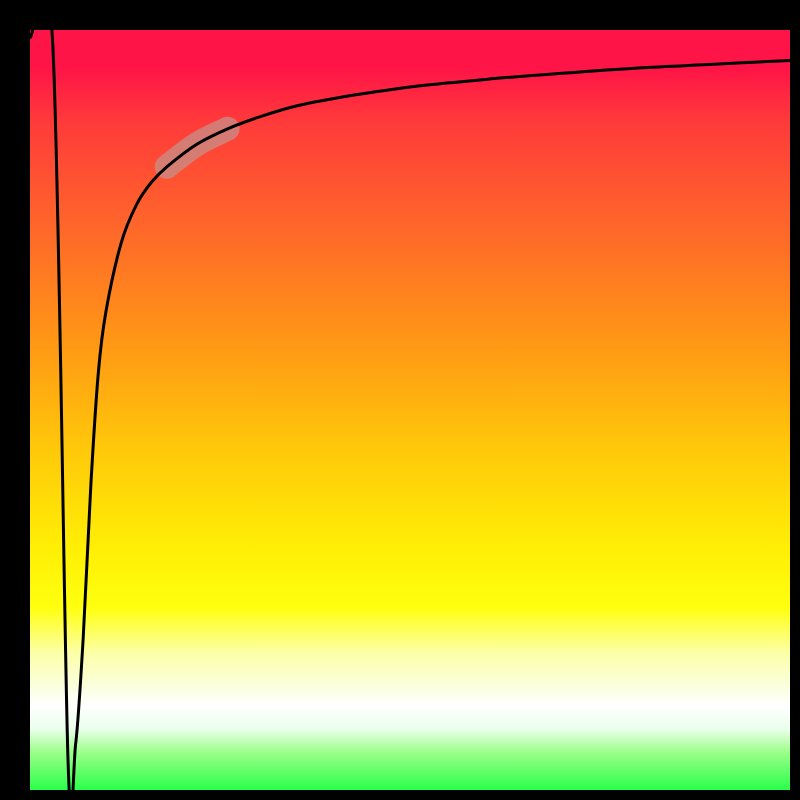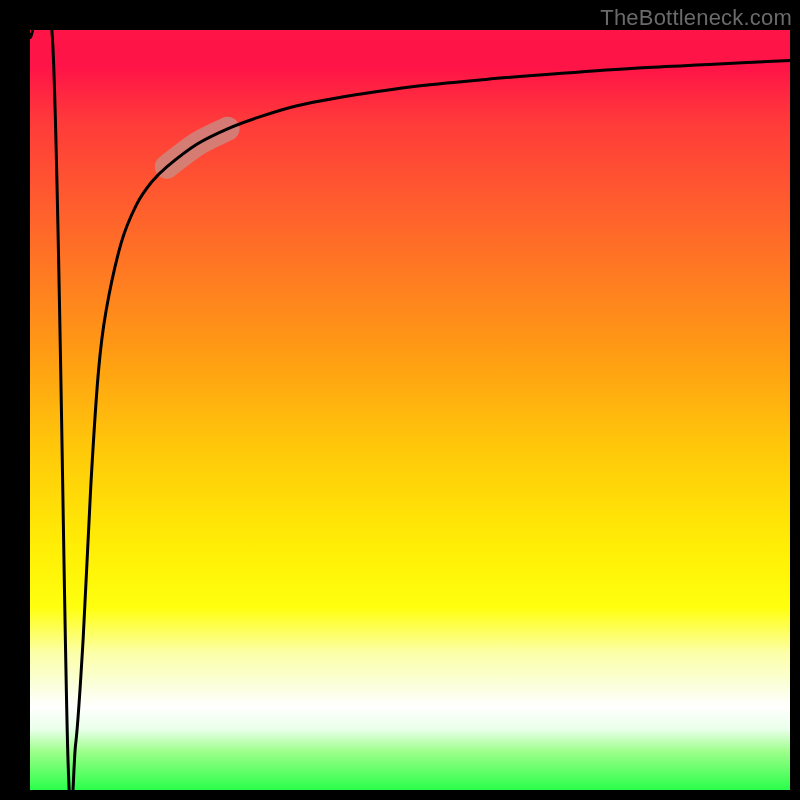--- a/index.html
+++ b/index.html
@@ -63,14 +63,13 @@
 </head>
 <body>
 
 <div class="stage">
   <div class="plot-area">
     <svg class="curve" viewBox="0 0 760 760">
       <path stroke="#c78f88" stroke-opacity="0.75" stroke-width="24" stroke-linecap="round" fill="none" d="M 136.80 136.80 C 141.87 133.00, 157.07 120.33, 167.20 114.00 C 177.33 107.67, 192.53 101.33, 197.60 98.80" id="hlpath"></path>
       <path stroke="#000000" stroke-width="3" fill="none" stroke-linejoin="round" stroke-linecap="round" d="M 0.00 7.60 C 3.80 8.87, 16.47 -105.13, 22.80 15.20 C 29.13 135.53, 34.20 613.07, 38.00 729.60 C 41.80 846.13, 43.07 734.67, 45.60 714.40 C 48.13 694.13, 50.67 651.07, 53.20 608.00 C 55.73 564.93, 58.27 500.33, 60.80 456.00 C 63.33 411.67, 65.87 371.13, 68.40 342.00 C 70.93 312.87, 72.20 302.73, 76.00 281.20 C 79.80 259.67, 86.13 230.53, 91.20 212.80 C 96.27 195.07, 101.33 184.93, 106.40 174.80 C 111.47 164.67, 116.53 158.33, 121.60 152.00 C 126.67 145.67, 129.20 143.13, 136.80 136.80 C 144.40 130.47, 157.07 120.33, 167.20 114.00 C 177.33 107.67, 187.47 103.23, 197.60 98.80 C 207.73 94.37, 216.60 91.20, 228.00 87.40 C 239.40 83.60, 253.33 79.17, 266.00 76.00 C 278.67 72.83, 285.00 71.57, 304.00 68.40 C 323.00 65.23, 354.67 60.17, 380.00 57.00 C 405.33 53.83, 430.67 51.68, 456.00 49.40 C 481.33 47.12, 506.67 45.22, 532.00 43.32 C 557.33 41.42, 582.67 39.52, 608.00 38.00 C 633.33 36.48, 658.67 35.47, 684.00 34.20 C 709.33 32.93, 747.33 31.03, 760.00 30.40" id="mainpath"></path>
     </svg>
   </div>
-  <div class="attribution">TheBottleneck.com</div>
 </div>
 
 </body></html>

